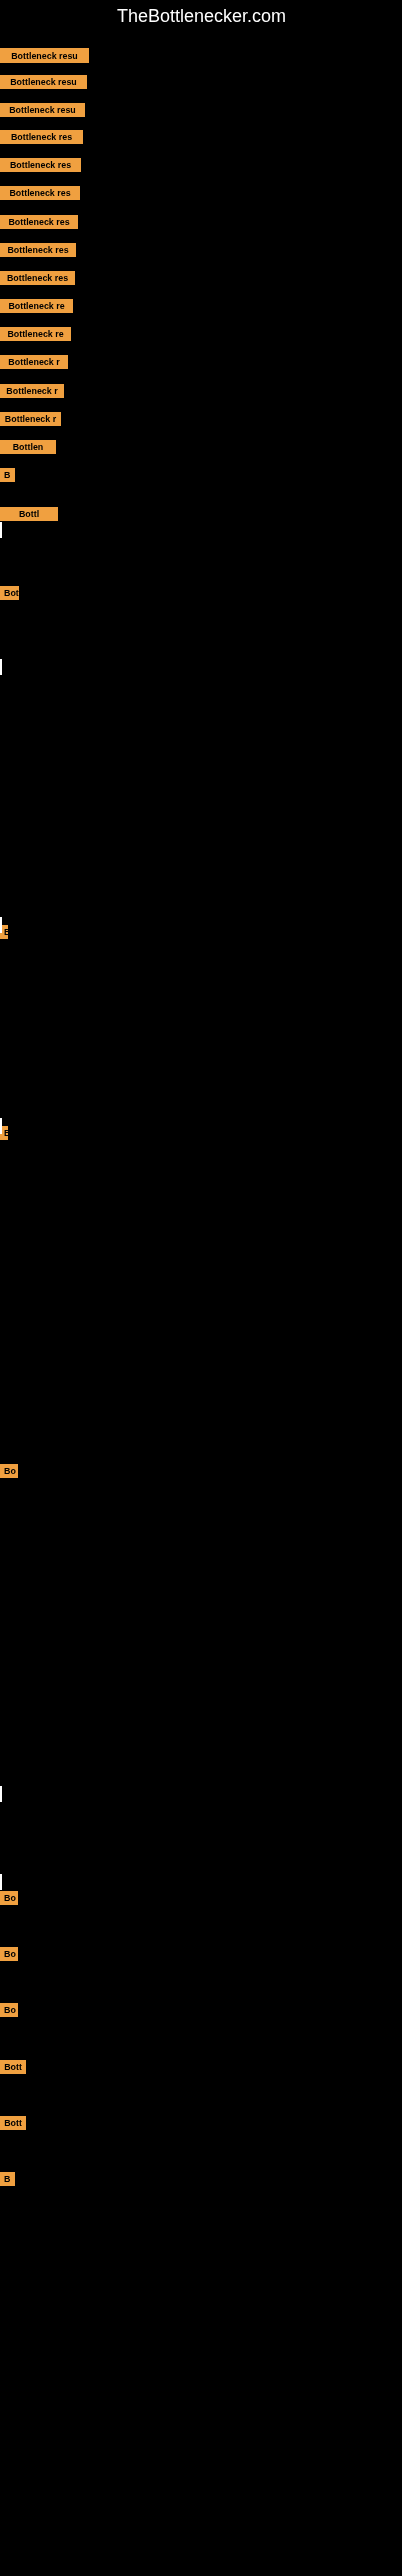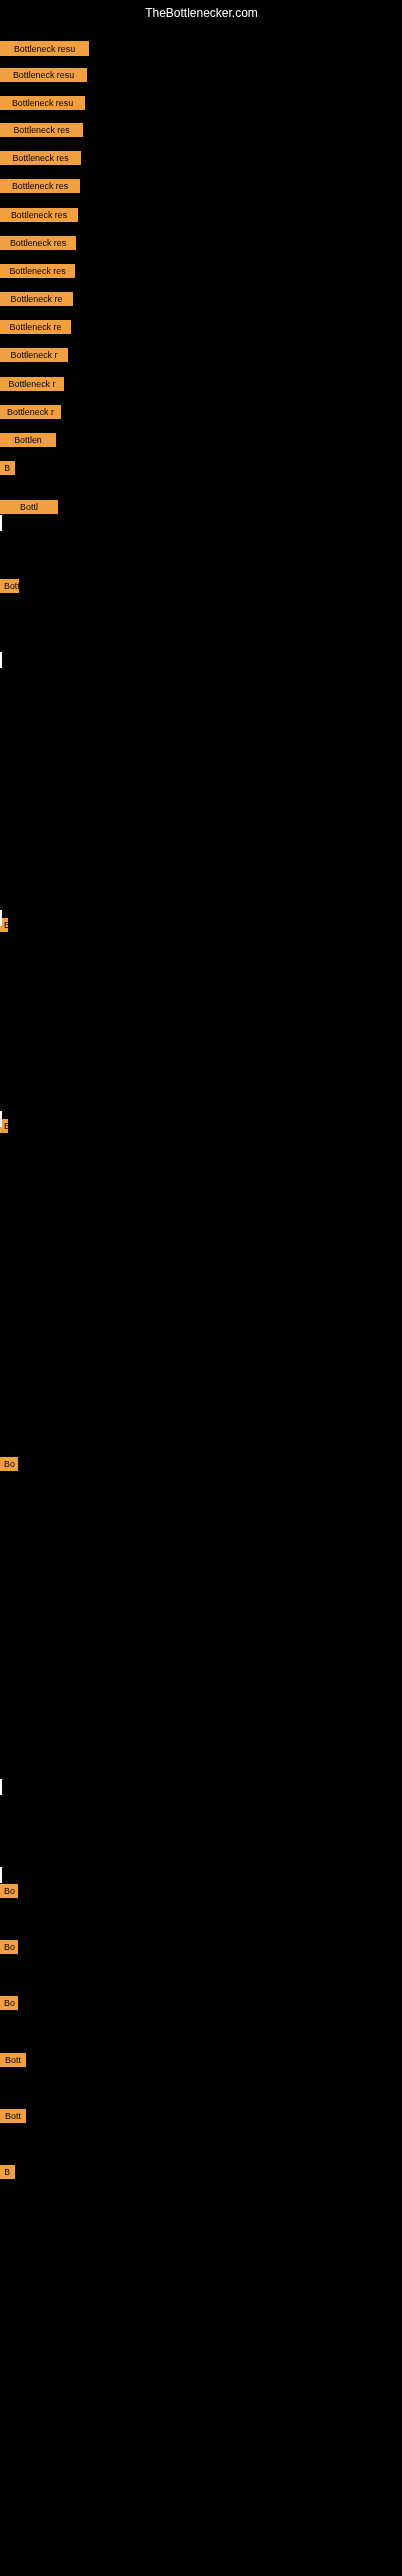--- a/index.html
+++ b/index.html
@@ -9,30 +9,30 @@
     }
     body {
       background-color: #000000;
       width: 403px;
       min-height: 2576px;
       font-family: Arial, sans-serif;
       position: relative;
     }
     .site-title {
       color: #ffffff;
-      font-size: 12px;
+      font-size: 18px;
       text-align: center;
       padding: 6.4px 0 3.2px 0;
       font-weight: normal;
     }
     .bottleneck-btn {
       background-color: #f0a040;
       color: #000000;
       font-size: 8.9px;
-      font-weight: normal;
+      font-weight: bold;
       padding: 2.4px 4px;
       border: none;
       cursor: pointer;
       white-space: nowrap;
       overflow: hidden;
       display: inline-block;
       position: absolute;
       left: 0;
     }
     .line-marker {

